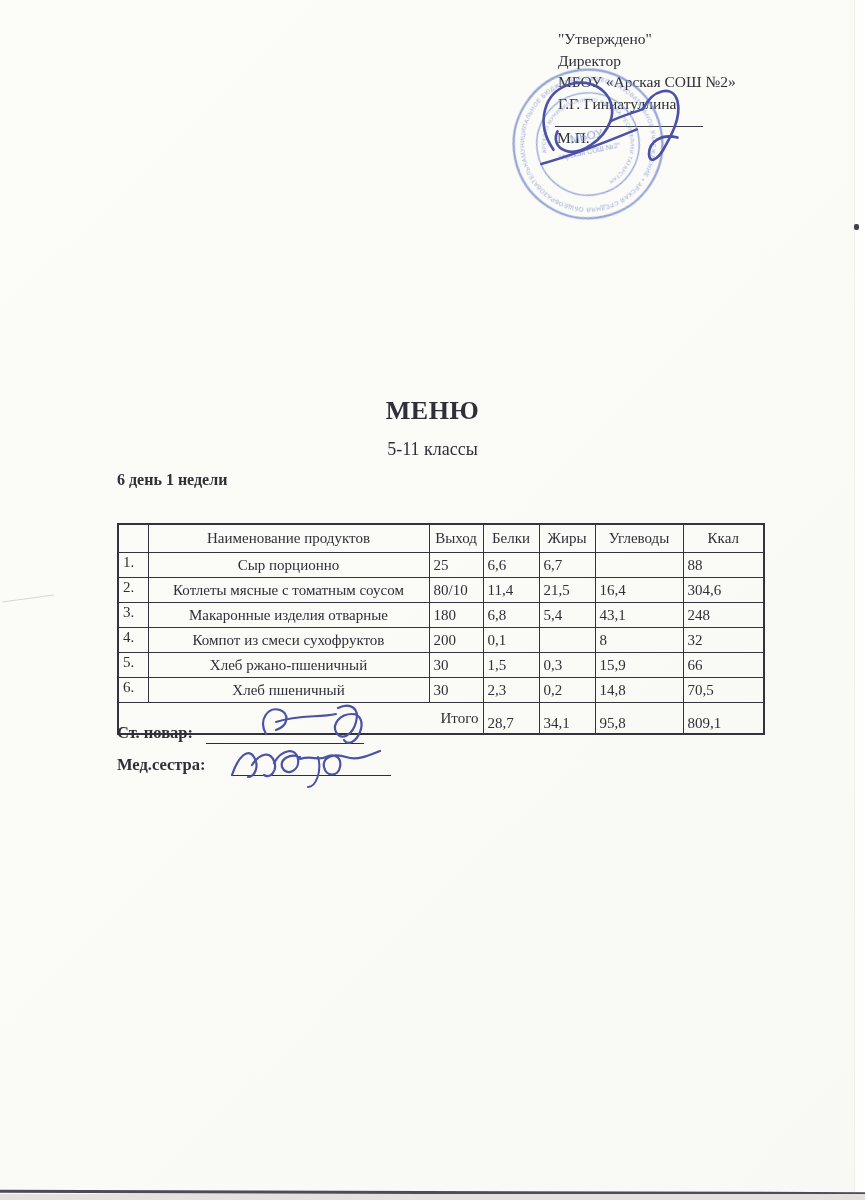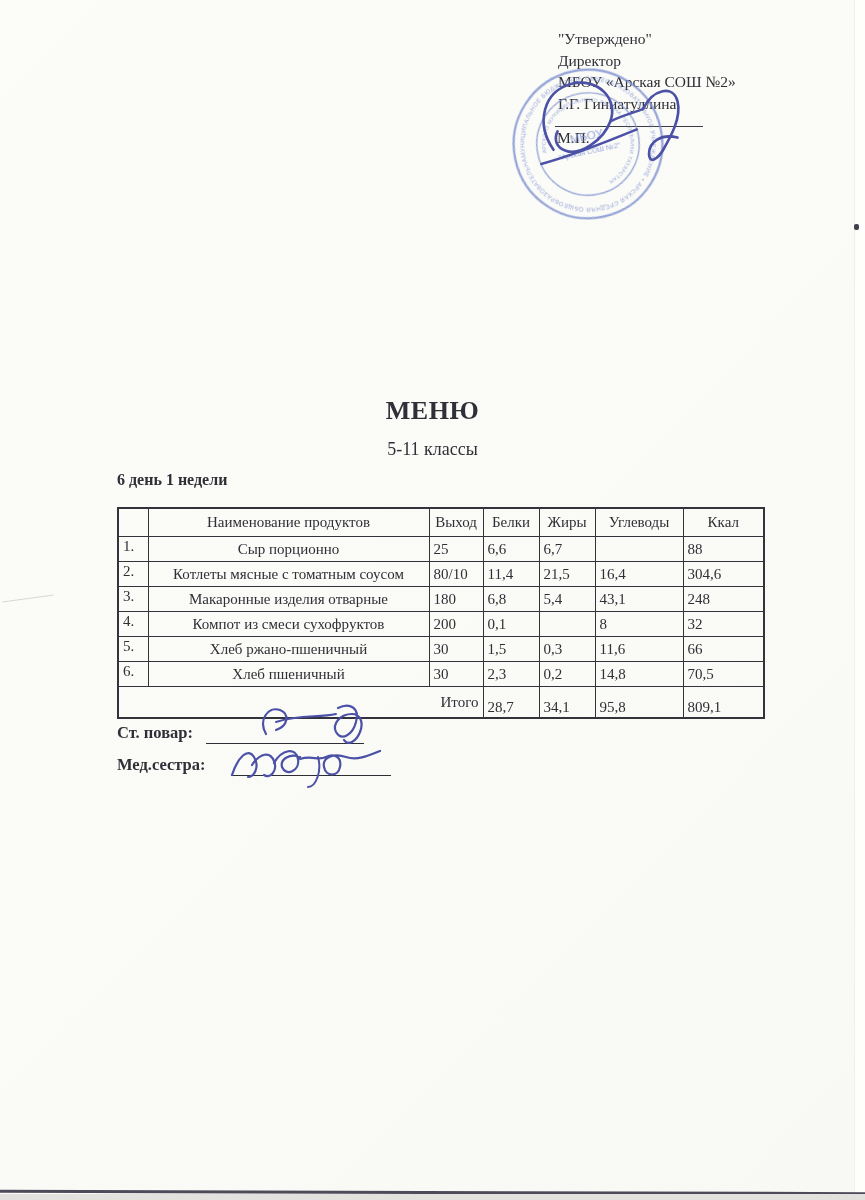--- a/index.html
+++ b/index.html
@@ -16,21 +16,21 @@
   .sig-line{left:555px;top:112px;width:148px;height:14px;border-bottom:1.6px solid #3c3c46;}
   .mp{left:557px;top:129px;font-size:15.5px;}
   
   .stamp{left:506px;top:62px;width:164px;height:164px;transform:rotate(-12deg);opacity:.82;filter:blur(.3px);}
   .dir-sign{left:523px;top:70px;width:188px;height:128px;}
   
   .title{left:0;right:0;top:396px;text-align:center;font-size:26px;font-weight:bold;letter-spacing:.5px;}
   .subtitle{left:0;right:0;top:439px;text-align:center;font-size:18px;font-weight:normal;}
   .day-label{left:117px;top:471px;font-size:16px;font-weight:bold;}
   
-  table.menu{border-collapse:collapse;position:absolute;left:117px;top:507px;width:646px;font-size:15px;table-layout:fixed;}
+  table.menu{border-collapse:collapse;position:absolute;left:117px;top:523px;width:646px;font-size:15px;table-layout:fixed;}
   table.menu{border:2px solid #33333c;}
   table.menu td,table.menu th{border:1px solid #33333c;padding:1px 4px;height:22px;overflow:hidden;white-space:nowrap;}
   table.menu th{font-weight:normal;text-align:center;height:25px;}
   td.c-num{text-align:left;padding-left:4px;vertical-align:top;}
   td.c-name{text-align:center;padding-left:6px;}
   td.num-val{padding-right:8px;}
   tr.total-row td{height:28px;}
   td.total-label{text-align:right;padding-right:6px;vertical-align:middle;margin-left:48px;}
   tr.total-row td.num-val{vertical-align:bottom;}
   
@@ -147,21 +147,21 @@
       <td class="num-val"></td>
       <td class="num-val">8</td>
       <td class="num-val">32</td>
     </tr>
     <tr>
       <td class="c-num">5.</td>
       <td class="c-name">Хлеб ржано-пшеничный</td>
       <td class="num-val">30</td>
       <td class="num-val">1,5</td>
       <td class="num-val">0,3</td>
-      <td class="num-val">11,6</td>
+      <td class="num-val">15,9</td>
       <td class="num-val">66</td>
     </tr>
     <tr>
       <td class="c-num">6.</td>
       <td class="c-name">Хлеб пшеничный</td>
       <td class="num-val">30</td>
       <td class="num-val">2,3</td>
       <td class="num-val">0,2</td>
       <td class="num-val">14,8</td>
       <td class="num-val">70,5</td>

